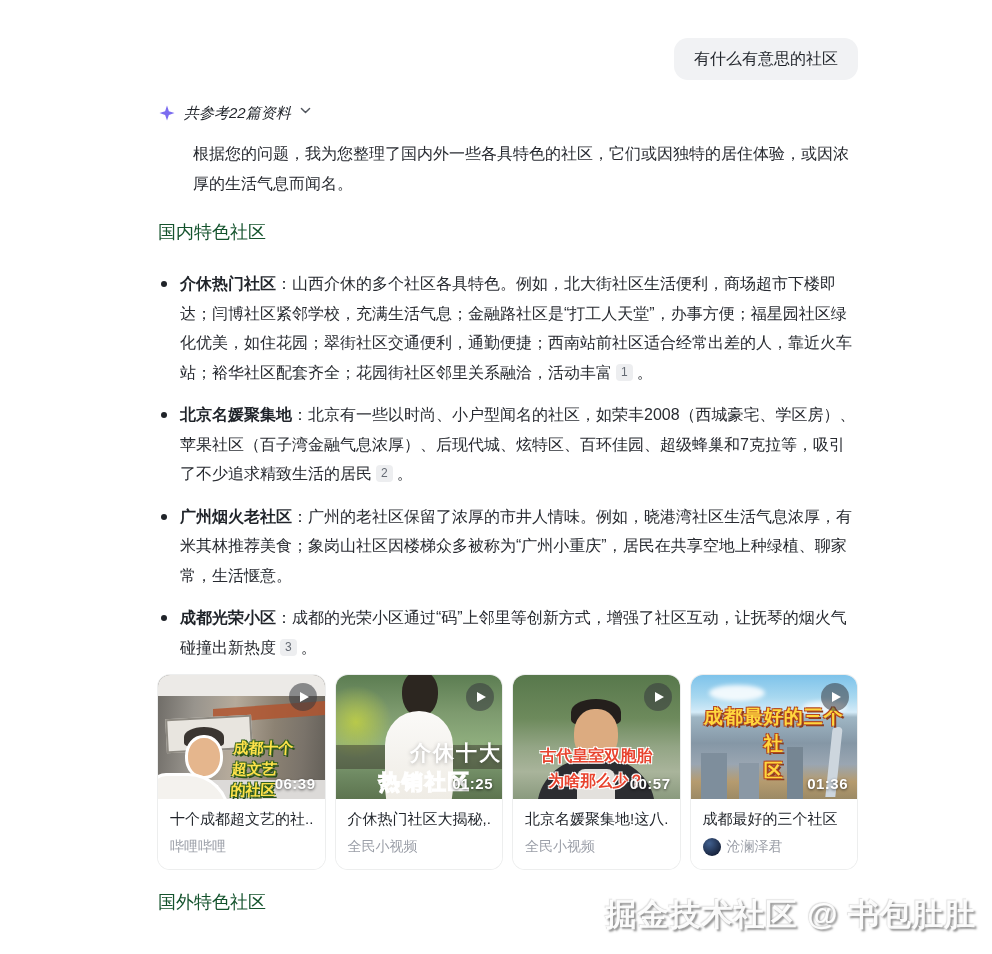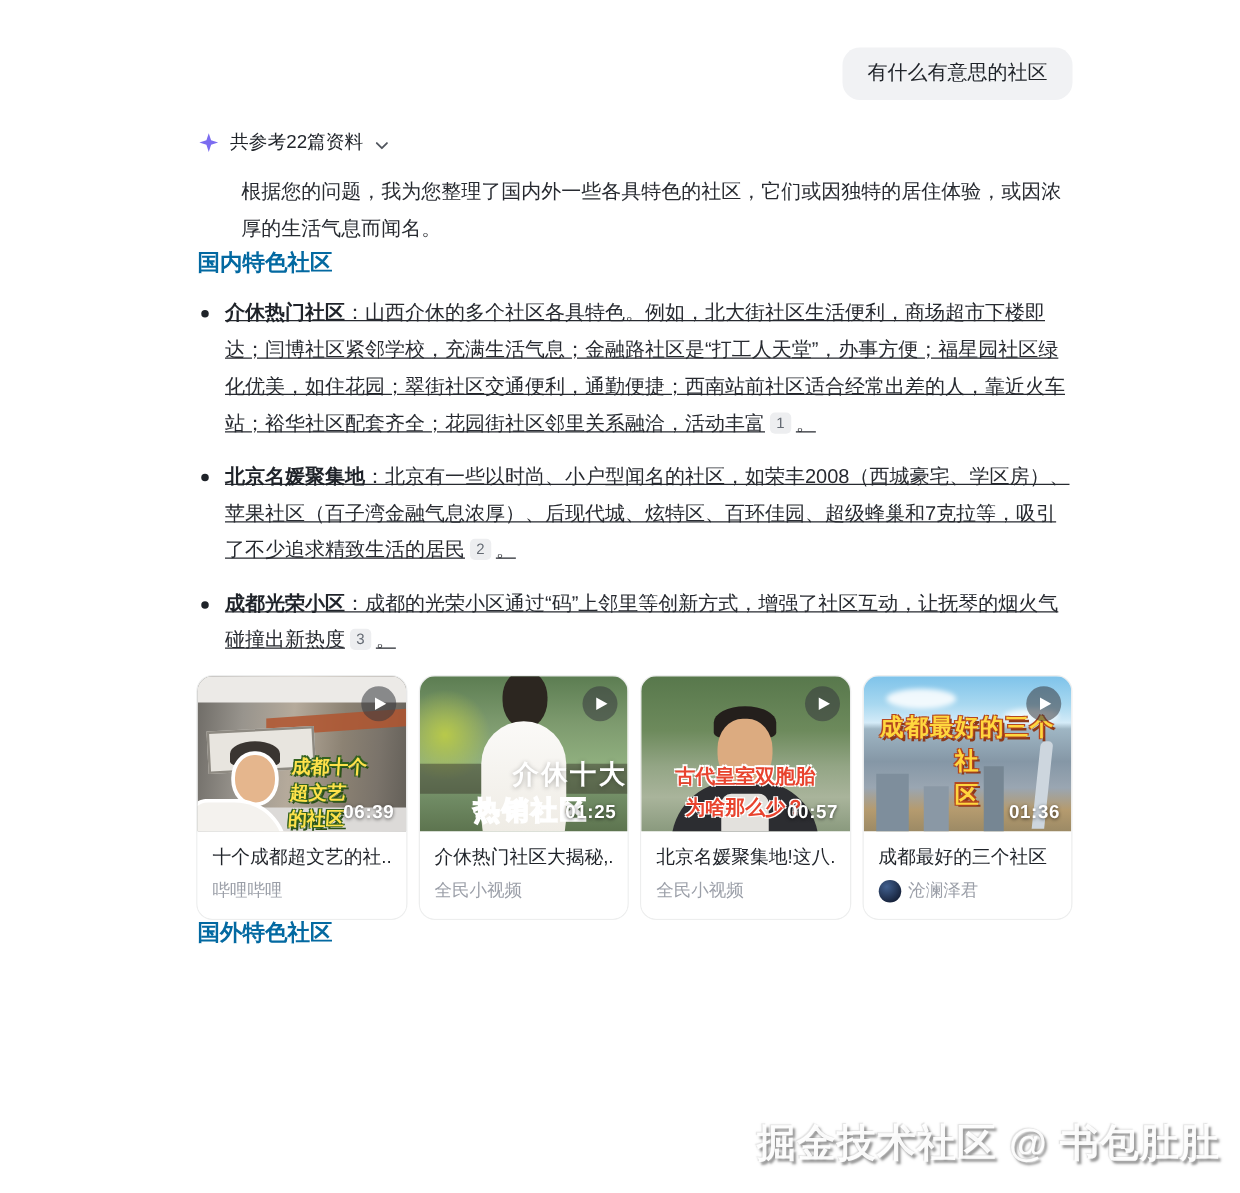--- a/index.html
+++ b/index.html
@@ -14,30 +14,30 @@
   .content { position:absolute; left:158px; top:0; width:700px; }
 
   
   .user-row { display:flex; justify-content:flex-end; margin-top:38px; }
   .bubble {
     background:#f1f2f4; border-radius:14px; padding:10px 20px;
     font-size:16px; color:#1f2329; line-height:22px;
   }
 
   
-  .ref-row { display:flex; align-items:flex-end; gap:8px; margin-top:24px; cursor:pointer; }
+  .ref-row { display:flex; align-items:flex-start; gap:8px; margin-top:24px; cursor:pointer;font-style:italic; }
   .ref-row .ref-label { font-size:15px; font-weight:500; color:#1f2329; }
   .ref-row svg { display:block; }
 
   
   .intro { margin-top:16px; font-size:16px; line-height:30px; color:#272a30;margin-left:35px; }
-  h3.sec { font-size:18px; font-weight:700; color:#0369a1; line-height:22px; }
-
-  
-  ul.bullets { list-style:none; margin-top:15px;text-decoration:underline; }
+  h3.sec { margin-top:22px; font-size:18px; font-weight:400; color:#14532d; line-height:22px; }
+
+  
+  ul.bullets { list-style:none; margin-top:26px; }
   ul.bullets li {
     position:relative; padding-left:22px; font-size:16px; line-height:29.5px;
     margin-bottom:13px; color:#272a30;
   }
   ul.bullets li::before {
     content:""; position:absolute; left:3px; top:12px; width:6px; height:6px;
     border-radius:50%; background:#1f2329;
   }
   ul.bullets b { font-weight:700; color:#1f2329; }
   .cite {
@@ -159,20 +159,21 @@
     </span>
   </div>
 
   <p class="intro">根据您的问题，我为您整理了国内外一些各具特色的社区，它们或因独特的居住体验，或因浓厚的生活气息而闻名。</p>
 
   <h3 class="sec">国内特色社区</h3>
 
   <ul class="bullets">
     <li><b>介休热门社区</b><span>：山西介休的多个社区各具特色。例如，北大街社区生活便利，商场超市下楼即达；闫博社区紧邻学校，充满生活气息；金融路社区是“打工人天堂”，办事方便；福星园社区绿化优美，如住花园；翠街社区交通便利，通勤便捷；西南站前社区适合经常出差的人，靠近火车站；裕华社区配套齐全；花园街社区邻里关系融洽，活动丰富</span><span class="cite">1</span><span>。</span></li>
     <li><b>北京名媛聚集地</b><span>：北京有一些以时尚、小户型闻名的社区，如荣丰2008（西城豪宅、学区房）、苹果社区（百子湾金融气息浓厚）、后现代城、炫特区、百环佳园、超级蜂巢和7克拉等，吸引了不少追求精致生活的居民</span><span class="cite">2</span><span>。</span></li>
+    <li><b>广州烟火老社区</b><span>：广州的老社区保留了浓厚的市井人情味。例如，晓港湾社区生活气息浓厚，有米其林推荐美食；象岗山社区因楼梯众多被称为“广州小重庆”，居民在共享空地上种绿植、聊家常，生活惬意。</span><span></span></li>
     <li><b>成都光荣小区</b><span>：成都的光荣小区通过“码”上邻里等创新方式，增强了社区互动，让抚琴的烟火气碰撞出新热度</span><span class="cite">3</span><span>。</span></li>
   </ul>
 
   <div class="vrow">
 
     <div class="vcard">
       <div class="thumb t1">
         <div class="awning"></div>
         <div class="sign"></div>
         <div class="lb-top"></div>

